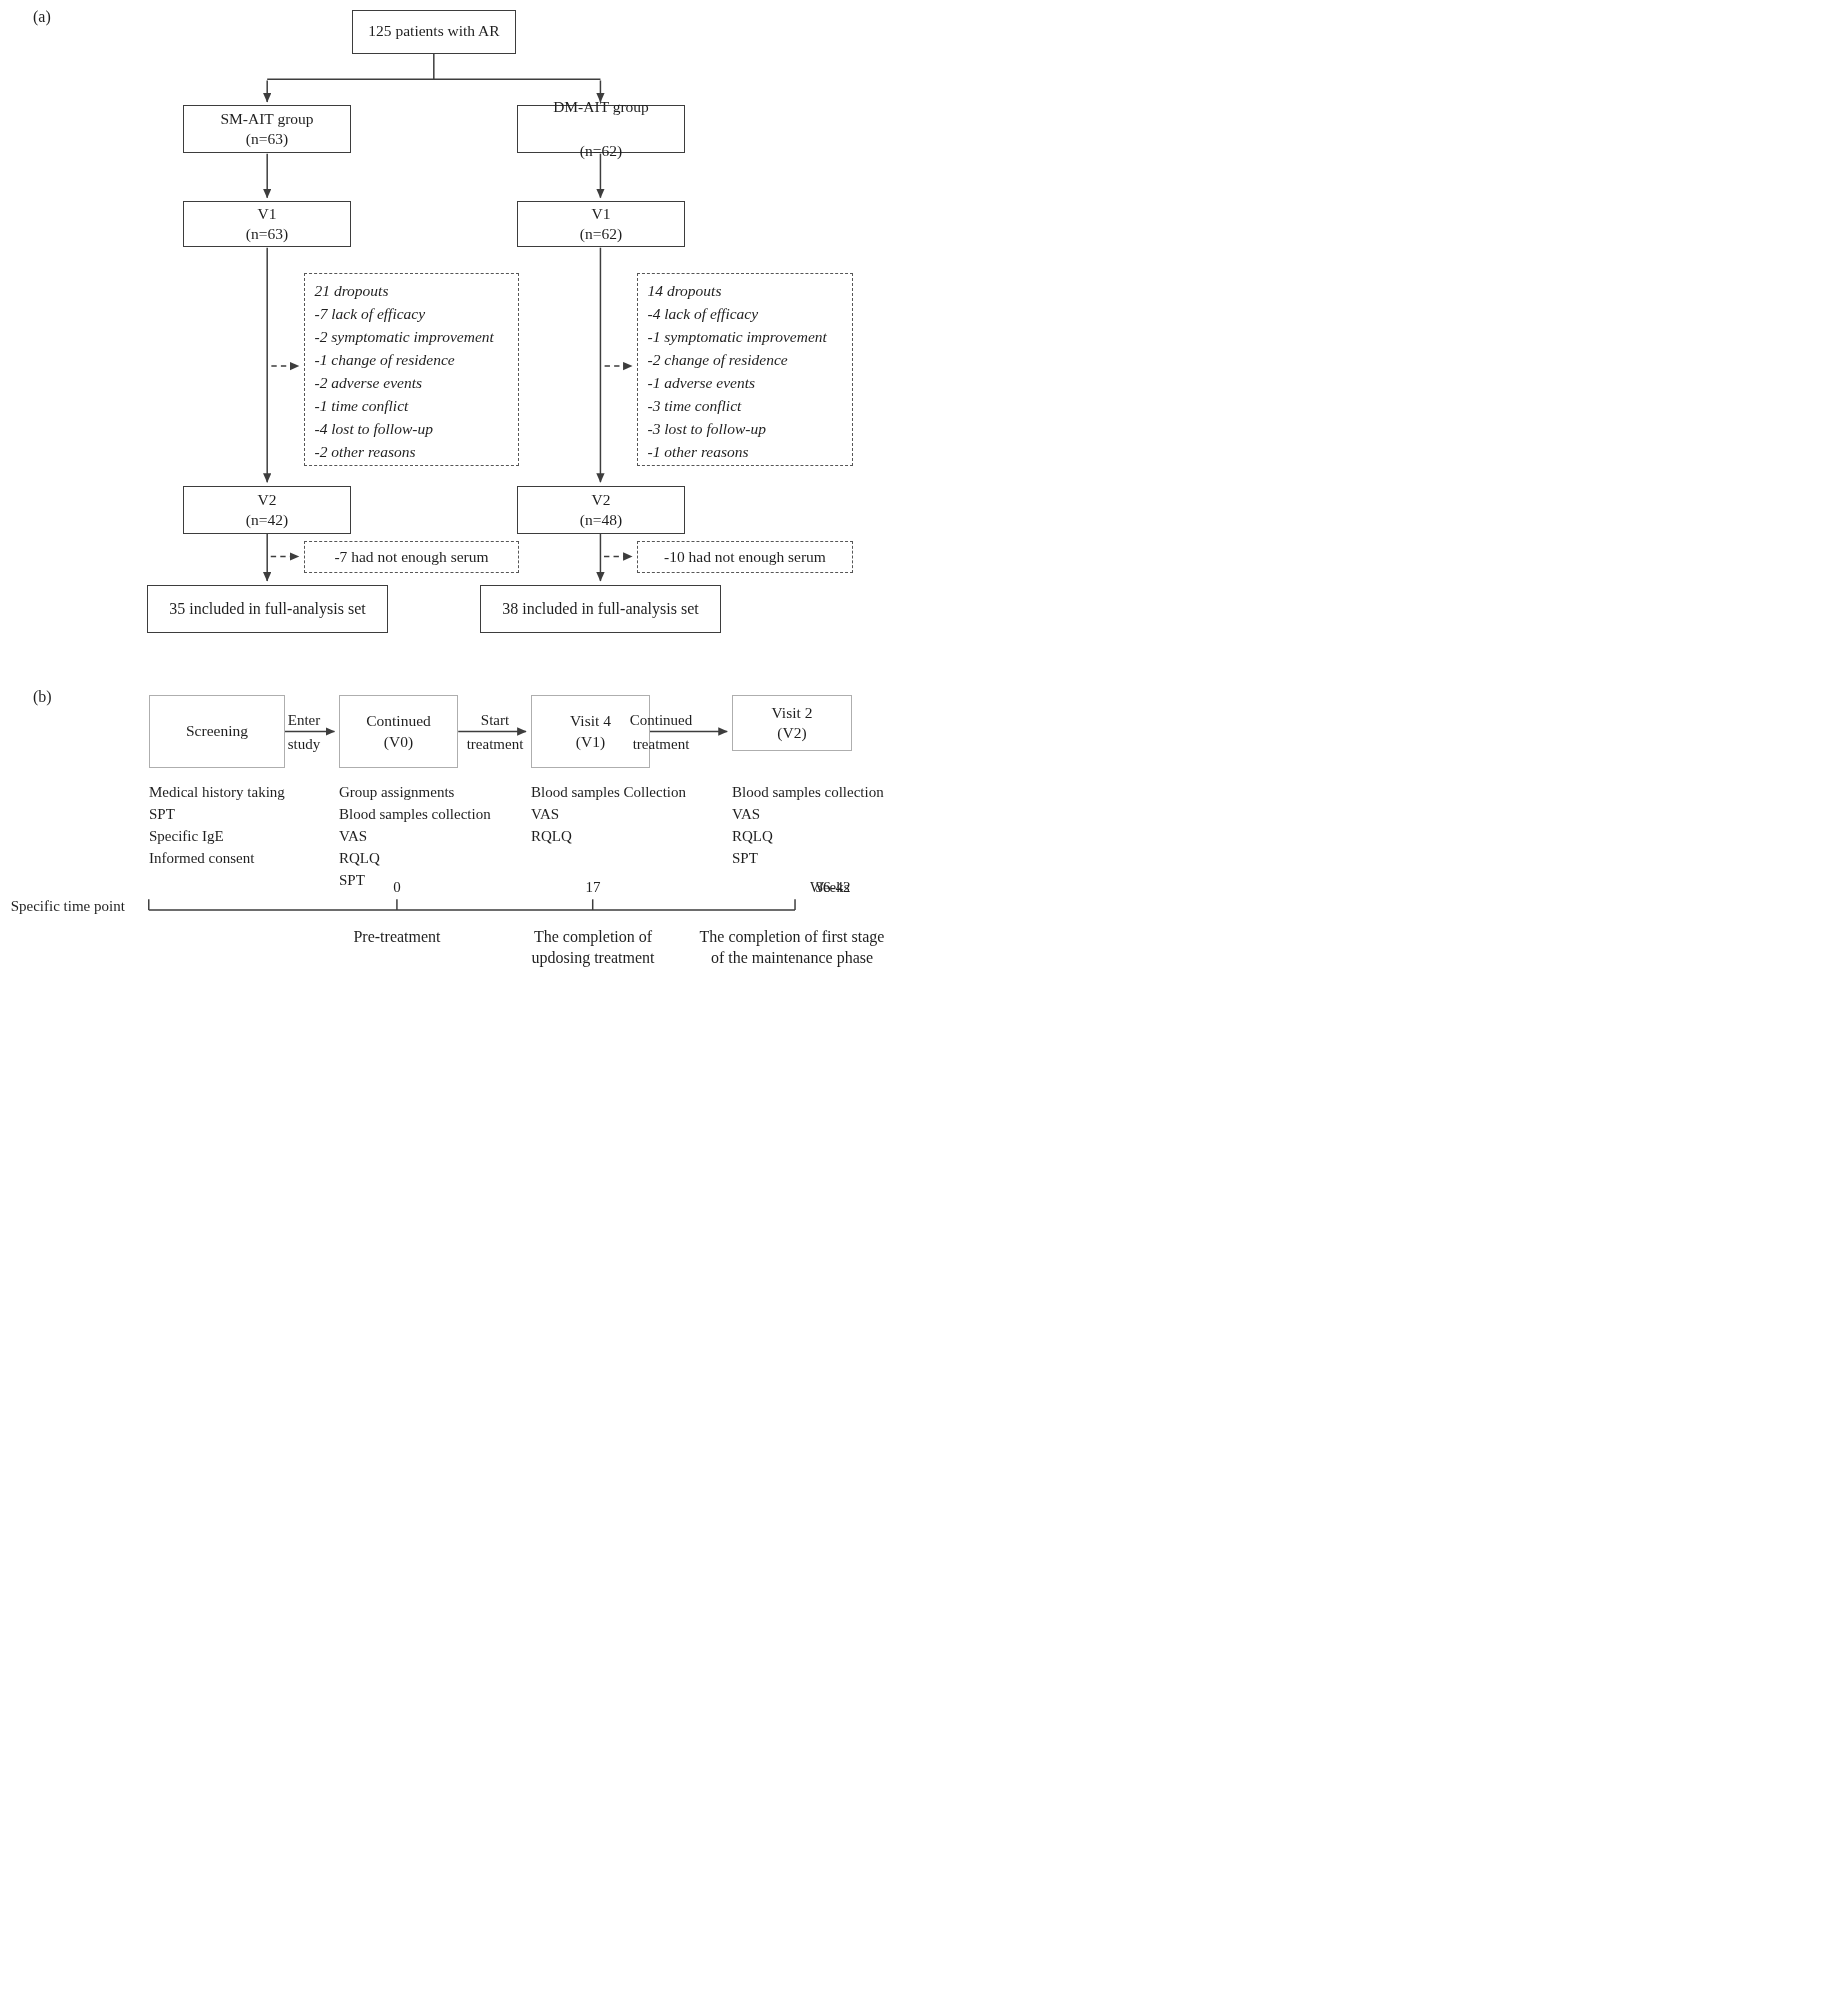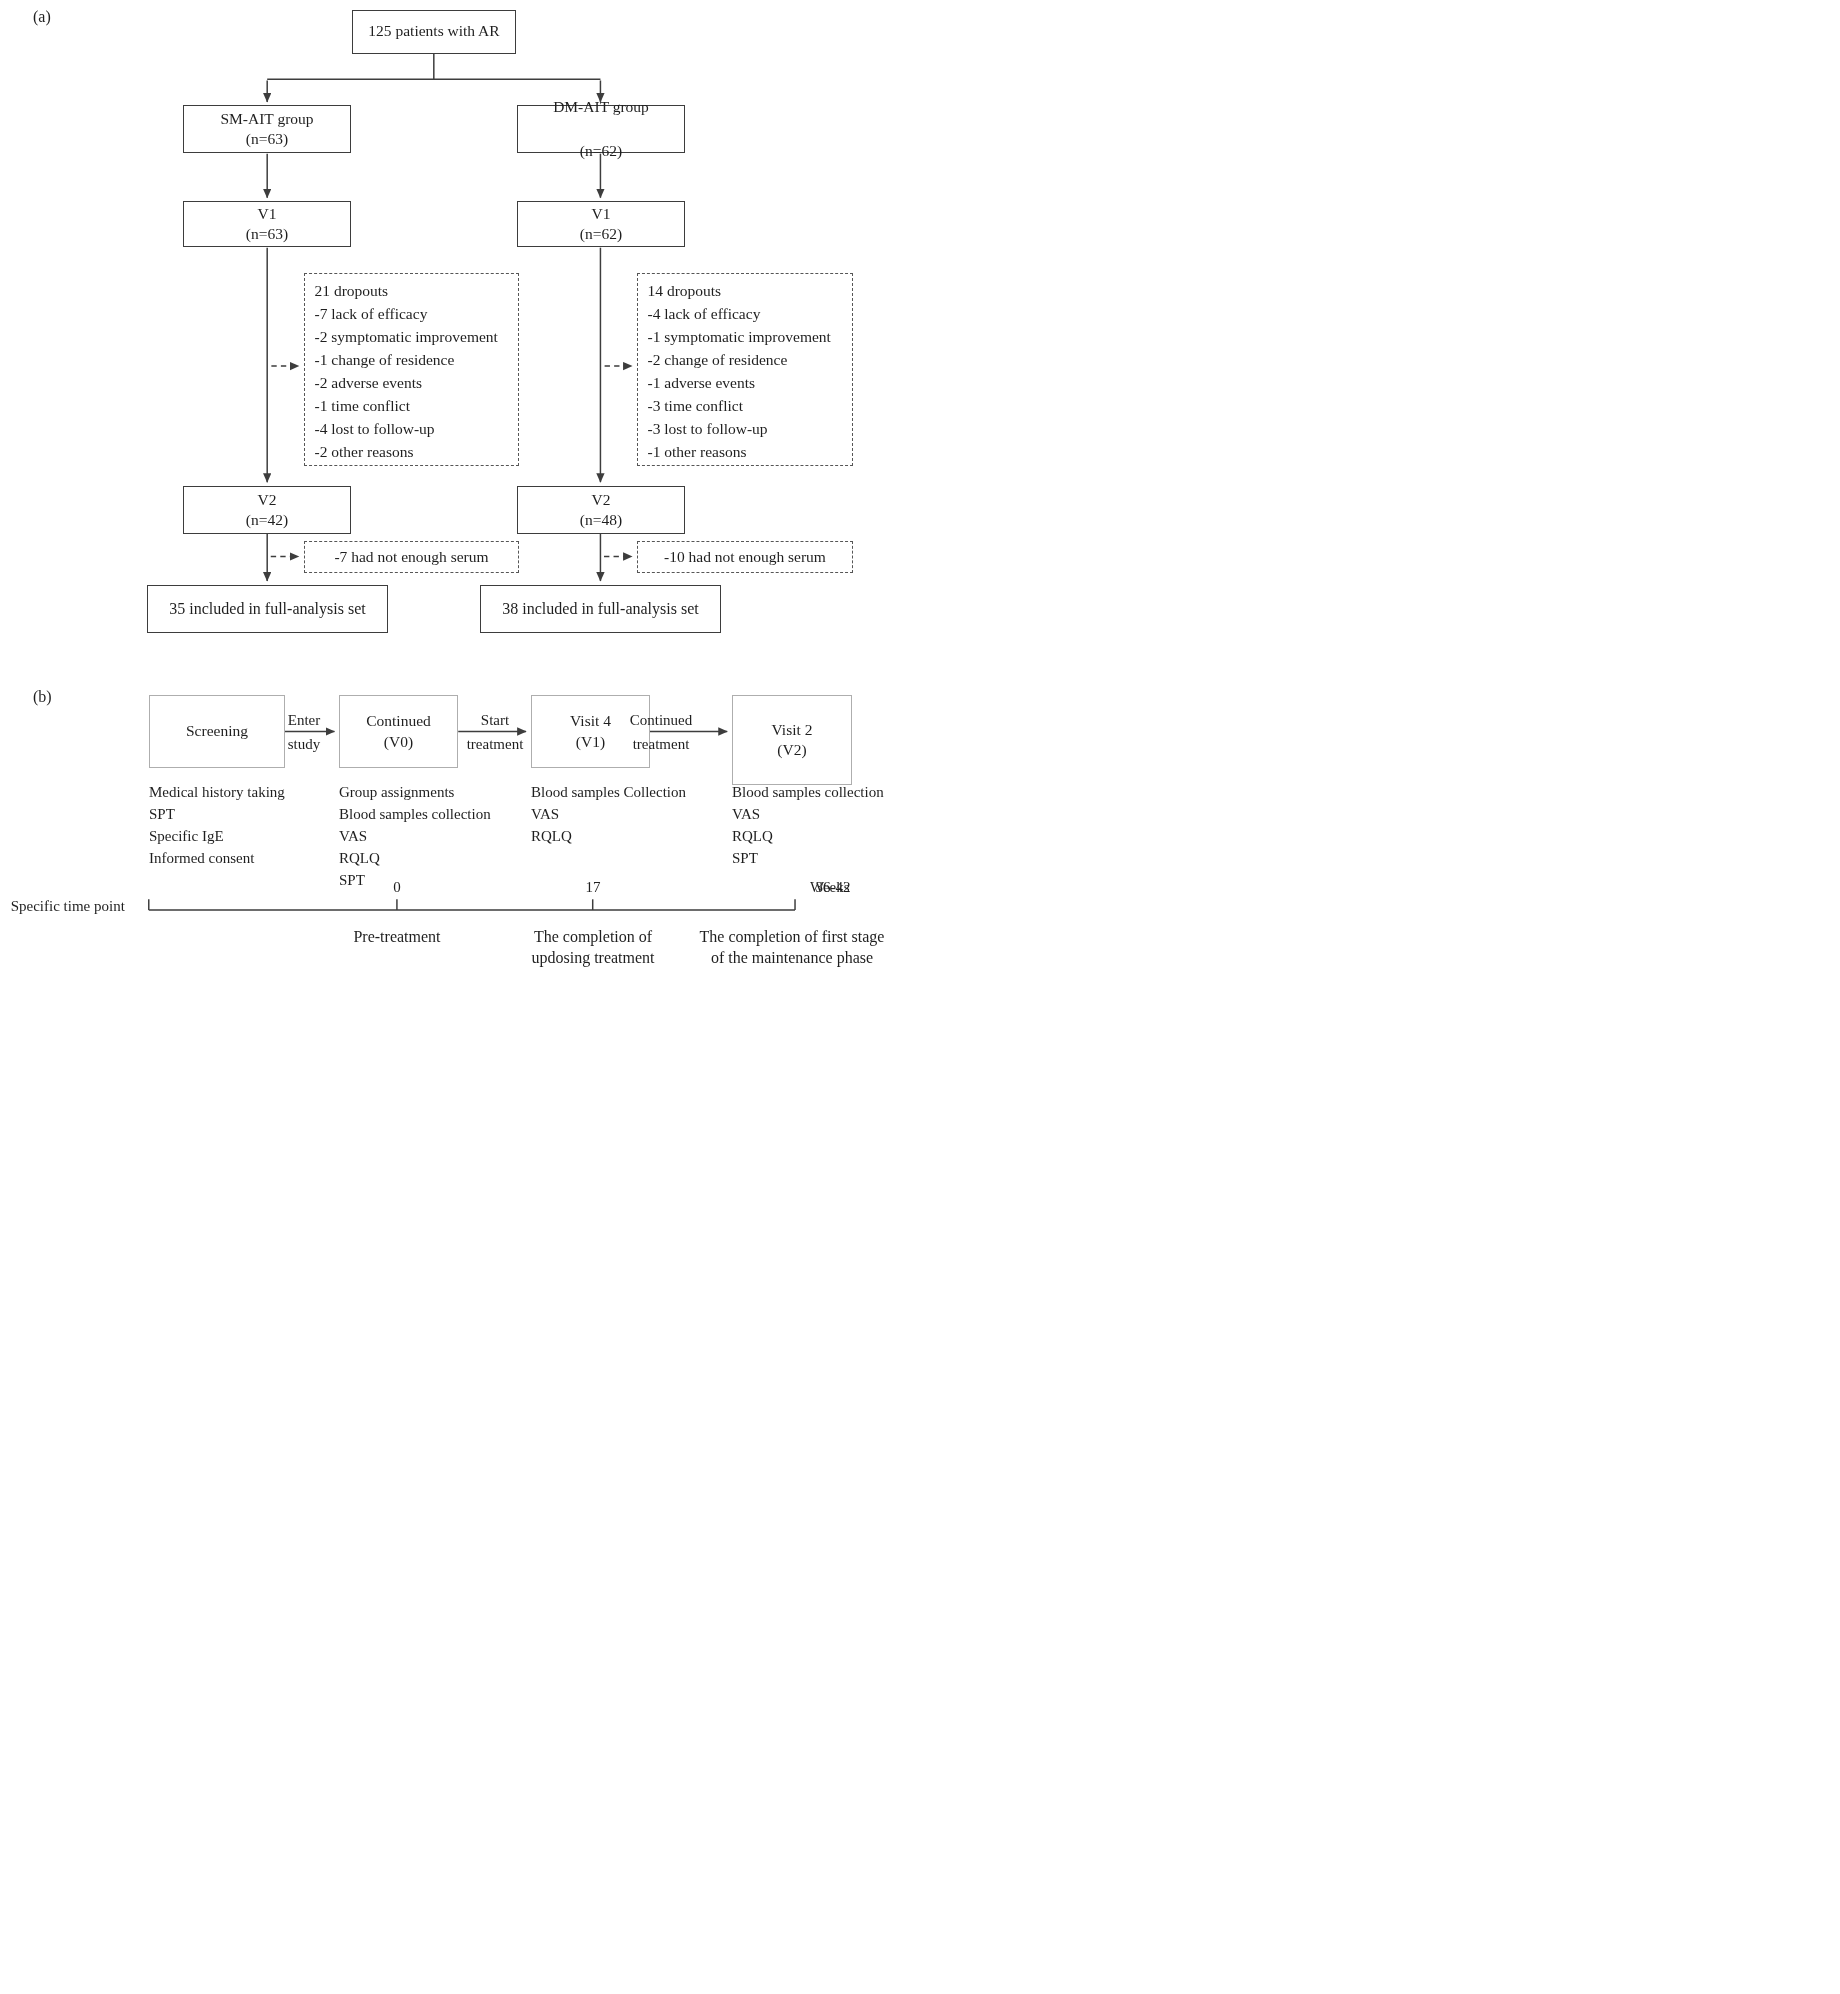--- a/index.html
+++ b/index.html
@@ -48,20 +48,21 @@
     border: 1.5px dashed #565656;
     background: #ffffff;
     font-size: 15.5px;
   }
   .dropouts {
     padding: 4.8px 0 0 9.5px;
   }
   .dropout-line {
     line-height: 23px;
     white-space: nowrap;
+    font-style: italic;
   }
   .serum {
     display: flex;
     align-items: center;
     justify-content: center;
     white-space: nowrap;
   }
   .activities {
     position: absolute;
     font-size: 15px;
@@ -202,21 +203,21 @@
     <span>Screening</span>
   </div>
   <div class="box box-b" style="left:339px; top:695px; width:119px; height:73px;">
     <span>Continued</span>
     <span>(V0)</span>
   </div>
   <div class="box box-b" style="left:531px; top:695px; width:119px; height:73px;">
     <span>Visit 4</span>
     <span>(V1)</span>
   </div>
-  <div class="box box-b" style="left:732px; top:695px; width:120px; height:90px;">
+  <div class="box box-b" style="left:732px; top:695px; width:120px; height:56px;">
     <span>Visit 2</span>
     <span>(V2)</span>
   </div>
 
   <div class="transition" style="left:304px; top:708px;">
     <div>Enter</div>
     <div>study</div>
   </div>
   <div class="transition" style="left:495px; top:708px;">
     <div>Start</div>

